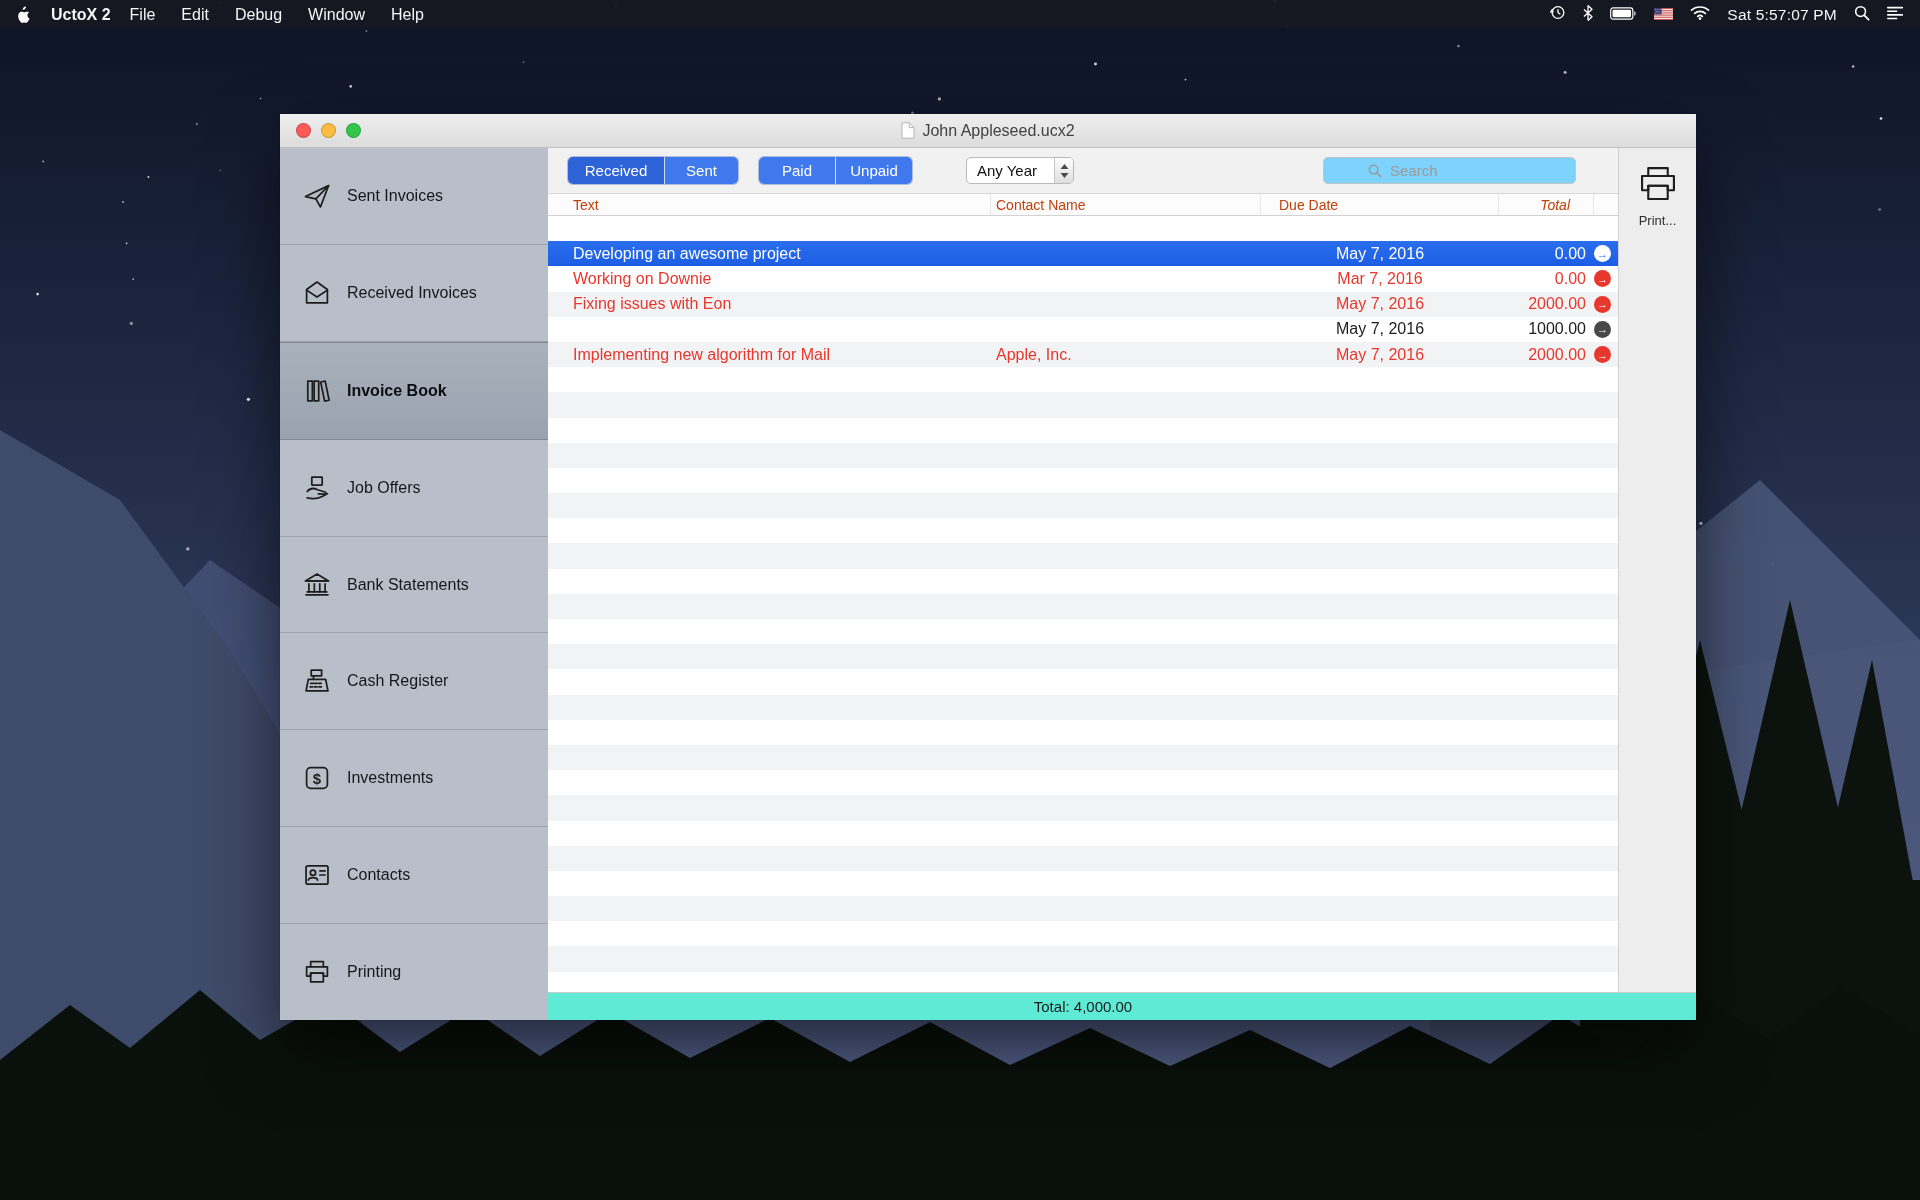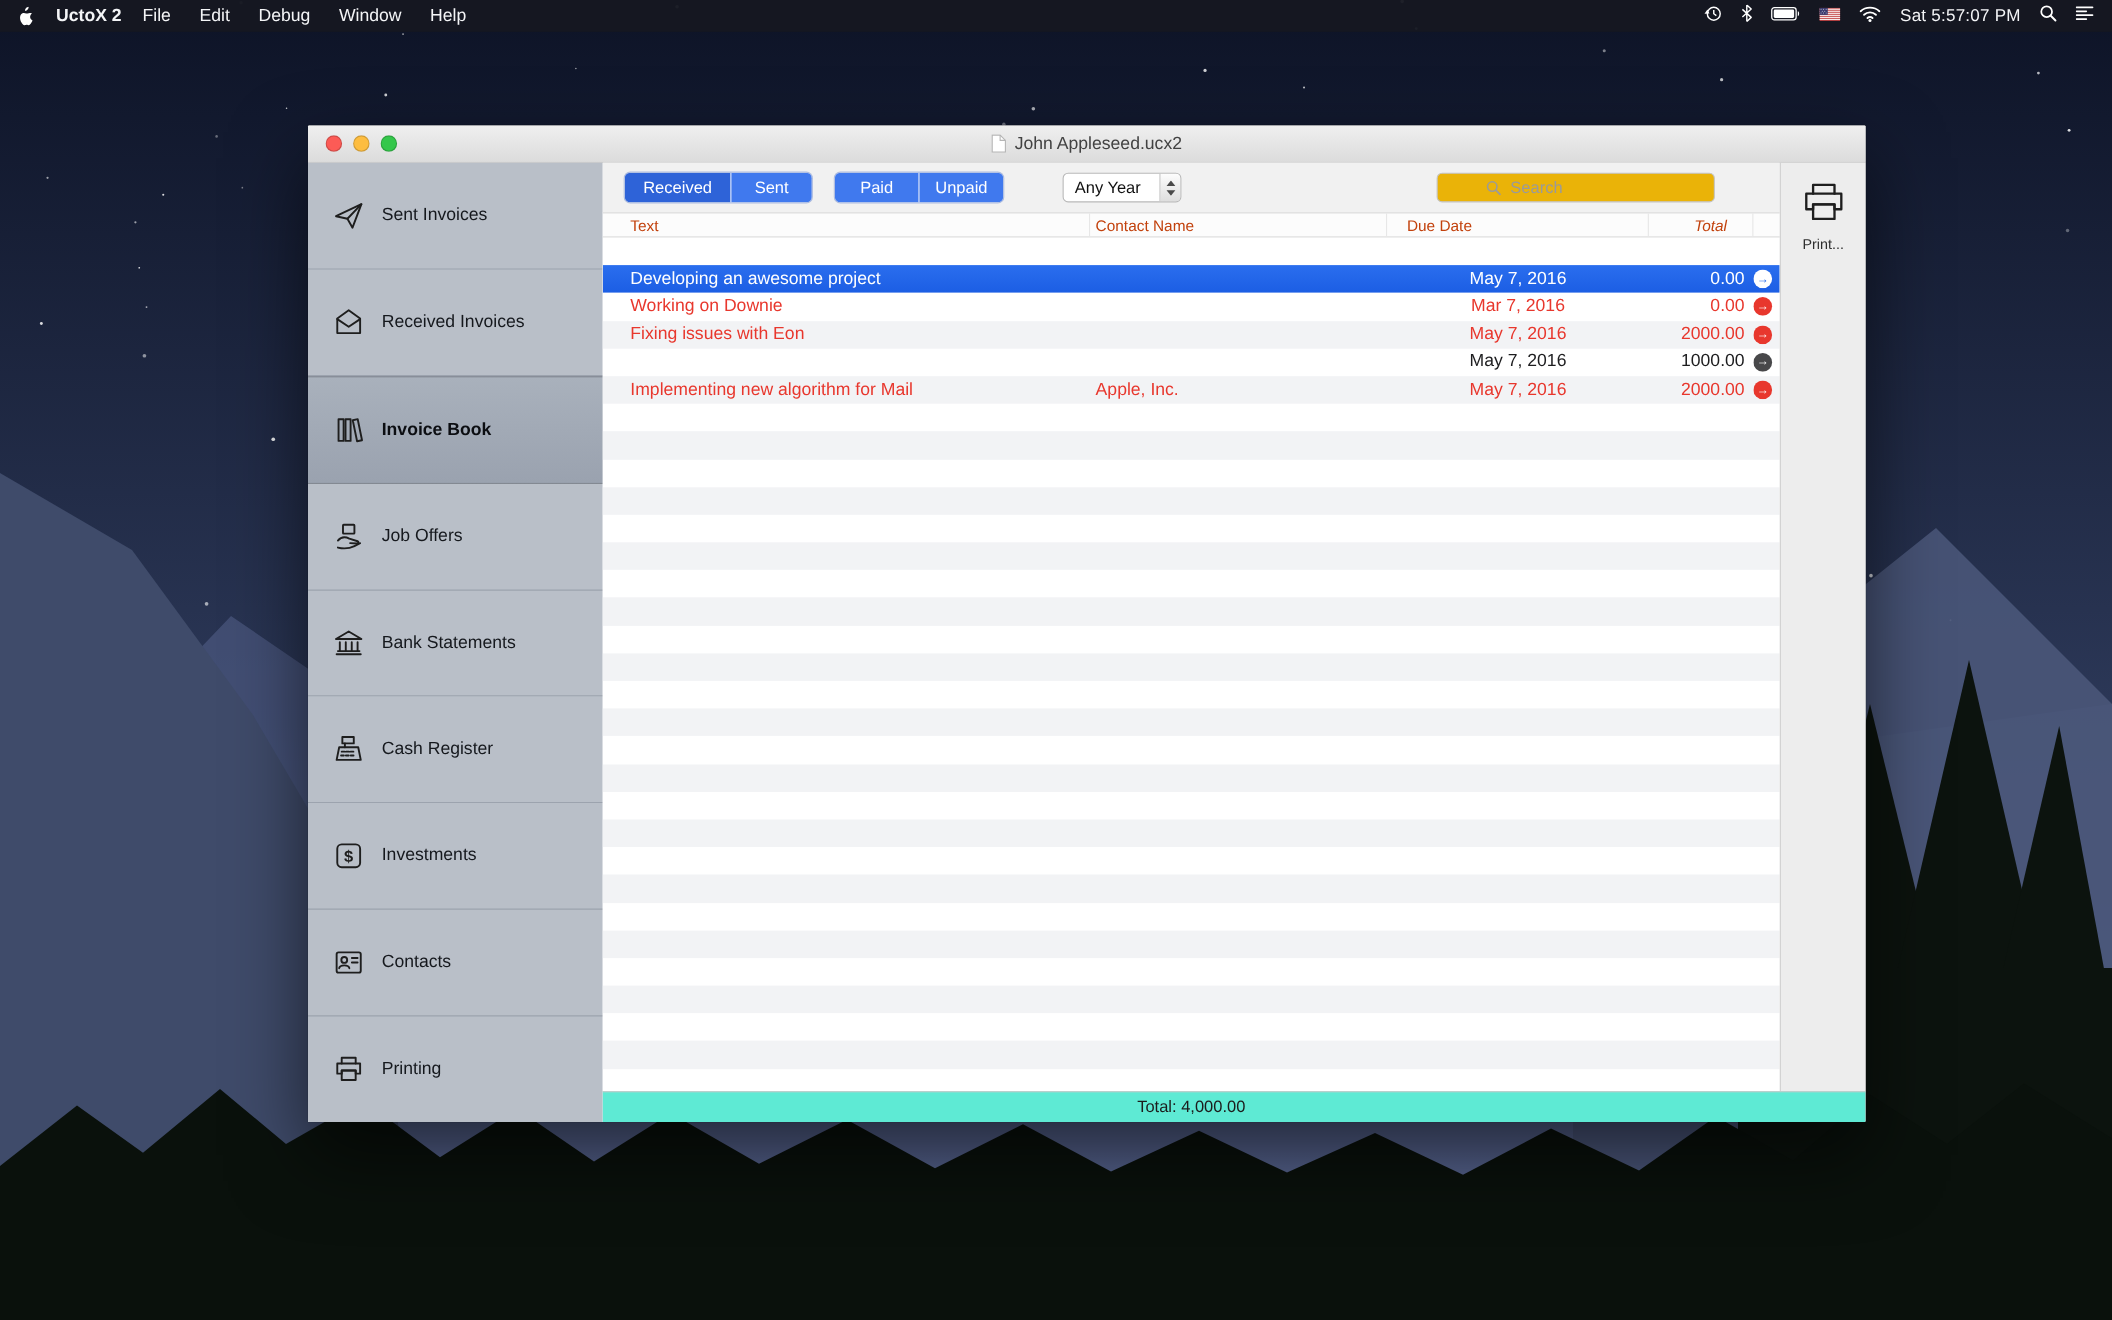--- a/index.html
+++ b/index.html
@@ -55,21 +55,21 @@
   .seg1{left:20px;} .seg2{left:211px;}
   .w-received{width:96px;} .w-sent{width:74px;} .w-paid{width:76px;} .w-unpaid{width:77px;}
 
   .popup{position:absolute;left:378px;top:9px;width:108px;height:27px;background:#fff;
     border:1px solid #b9b9b9;border-radius:5px;display:flex;align-items:center;overflow:hidden;margin-left:40px;}
   .popup-label{flex:1;padding-left:10px;font-size:15px;color:#101010;}
   .popup-step{width:19px;align-self:stretch;border-left:1px solid #c6c6c6;
     background:linear-gradient(#fdfdfd,#dedede);display:flex;flex-direction:column;
     align-items:center;justify-content:center;gap:2px;}
 
-  .search{position:absolute;left:758px;top:9px;width:253px;height:27px;background:#eab308;
+  .search{position:absolute;left:775px;top:9px;width:253px;height:27px;background:#7dd3fc;
     border:1px solid #c4c4c4;border-radius:5px;display:flex;align-items:center;
     padding-left:44px;gap:6px;}
   .search input{border:none;outline:none;width:120px;font-size:15px;color:#333;
     background:transparent;font-family:inherit;}
   .search input::placeholder{color:#9a9a9a;}
 
   .theader{position:absolute;top:45px;left:0;right:0;height:23px;background:#fcfcfc;
     border-top:1px solid #d8d8d8;border-bottom:1px solid #d2d2d2;display:flex;}
   .hcell{font-size:14px;color:#c2410c;display:flex;align-items:center;
     border-right:1px solid #e7e7e7;}

